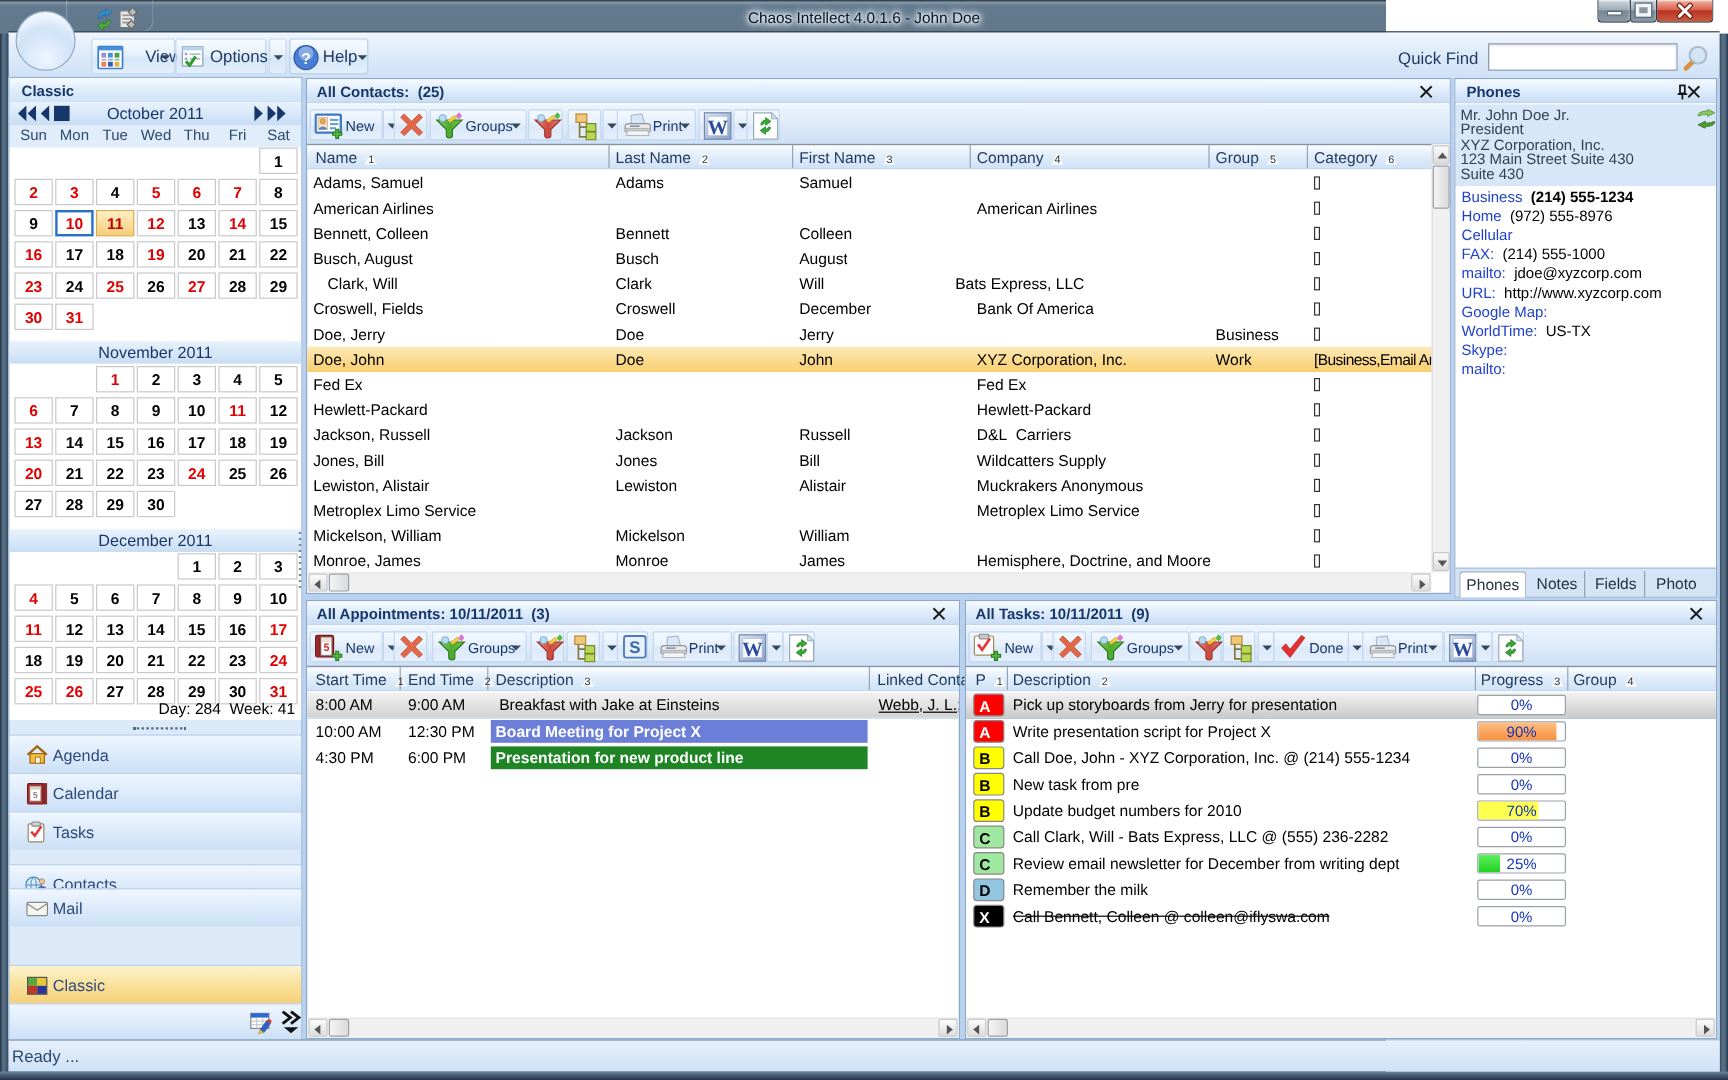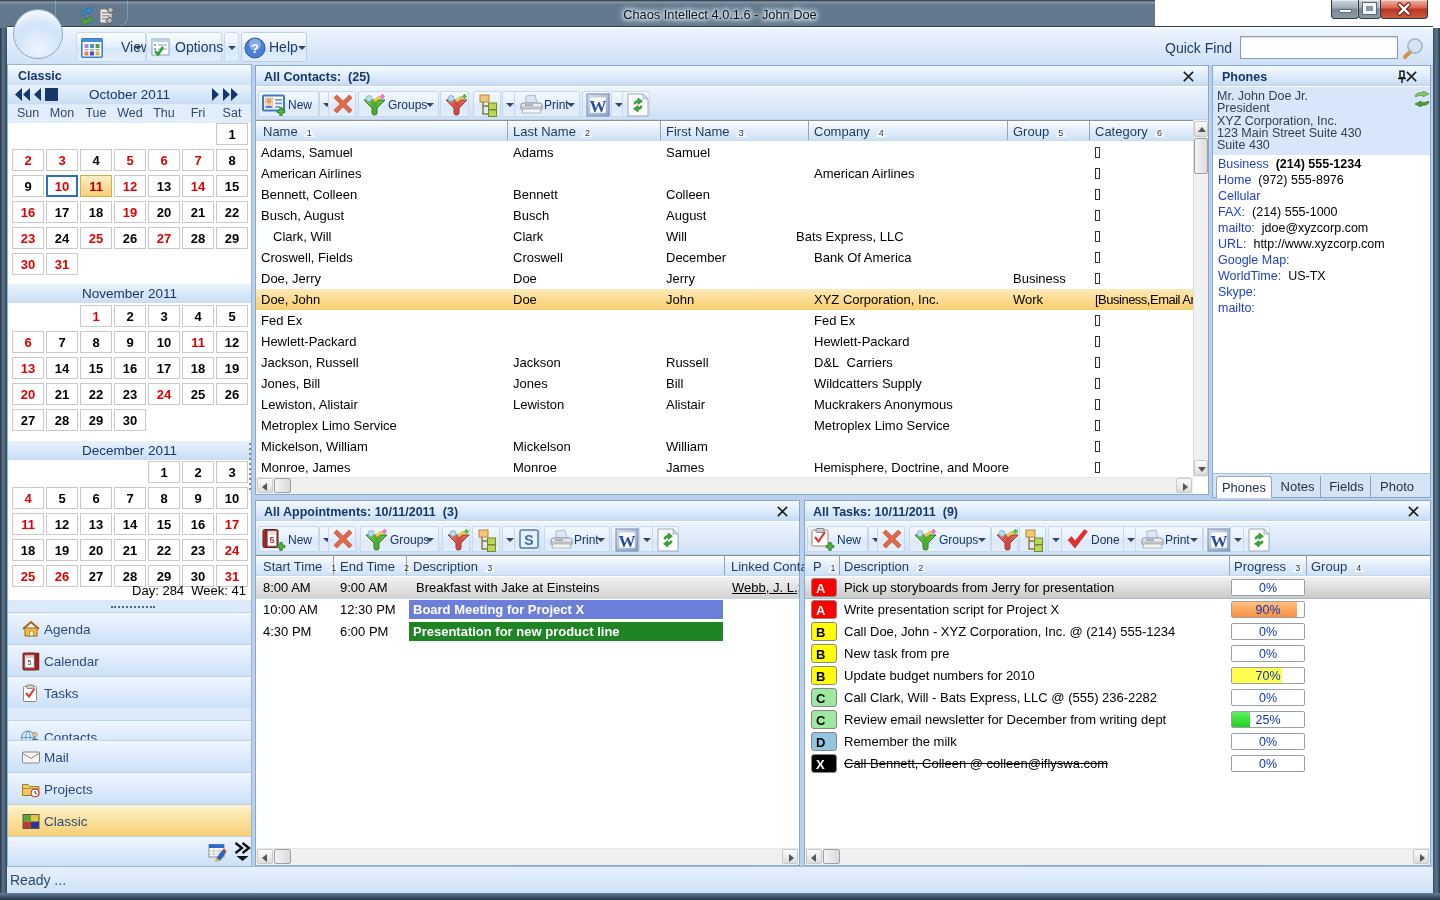--- a/index.html
+++ b/index.html
@@ -337,28 +337,20 @@
               <circle cx="14" cy="6.5" r="2.2" fill="#f0c898" stroke="#a07040" stroke-width=".6"></circle>
               <path d="M10.5 13 C10.5 10 17.5 10 17.5 13 L17.5 14.5 L10.5 14.5 Z" fill="#5878c0" stroke="#304888" stroke-width=".6"></path>
             </svg>
           </div>Contacts</div>
 <div class="navitem" style="top:675px;"><div class="ticon" style="left:13px;top:7px;">
             <svg width="20" height="19" viewBox="0 0 20 19" style="">
               <rect x="1.5" y="4" width="17" height="11" rx="1" fill="#f4f4f0" stroke="#888"></rect>
               <path d="M1.5 5 L10 10.5 L18.5 5" stroke="#888" fill="none"></path>
             </svg>
           </div>Mail</div>
-<div class="navitem" style="top:707px;"><div class="ticon" style="left:13px;top:7px;">
-            <svg width="20" height="19" viewBox="0 0 20 19" style="">
-              <path d="M1.5 4.5 L7 4.5 L9 6.5 L18 6.5 L18 15.5 L1.5 15.5 Z" fill="#f0c860" stroke="#a07820"></path>
-              <path d="M1.5 8.5 L18 8.5" stroke="#a07820" stroke-width=".7"></path>
-              <circle cx="14" cy="13" r="4" fill="#f8f8f8" stroke="#c03030"></circle>
-              <path d="M14 11 L14 13 L15.8 14" stroke="#333" fill="none"></path>
-            </svg>
-          </div>Projects</div>
 <div class="navitem" style="top:739px;background:linear-gradient(180deg,#fdf3d0 0%,#fae3a0 45%,#f6cf78 100%);"><div class="ticon" style="left:13px;top:7px;">
             <svg width="20" height="19" viewBox="0 0 20 19" style="">
               <rect x="2" y="2.5" width="8" height="7" fill="#58a838"></rect>
               <rect x="10" y="2.5" width="8" height="7" fill="#e8c838"></rect>
               <rect x="2" y="9.5" width="8" height="7" fill="#c03828"></rect>
               <rect x="10" y="9.5" width="8" height="7" fill="#283898"></rect>
               <rect x="2" y="2.5" width="16" height="14" fill="none" stroke="#555"></rect>
             </svg>
           </div>Classic</div>
 <div style="position:absolute;top:771px;left:0;right:0;height:30px;border-top:1px solid #bdd3ec;background:linear-gradient(180deg,#eff6fe,#cce0f6);">

